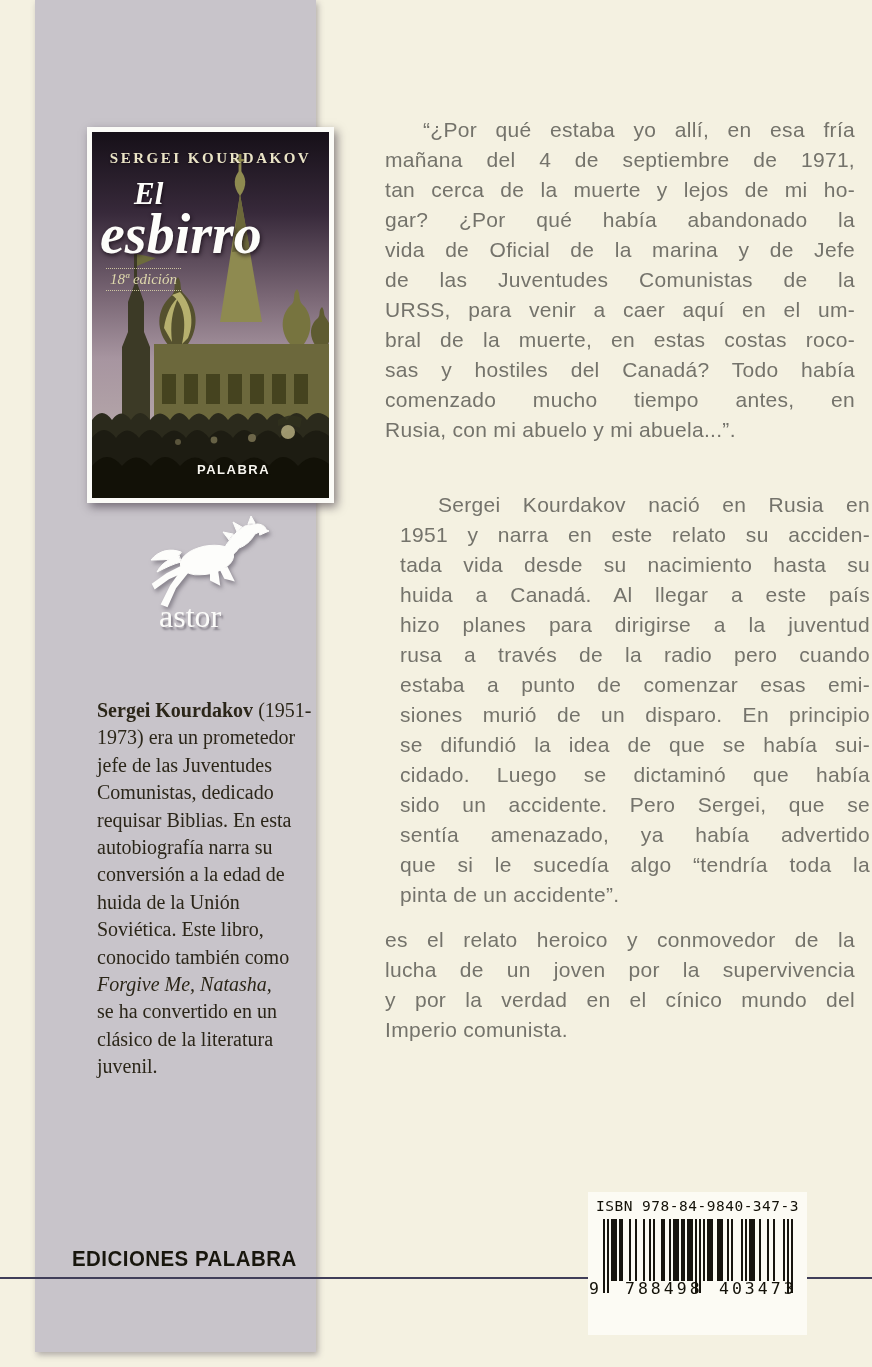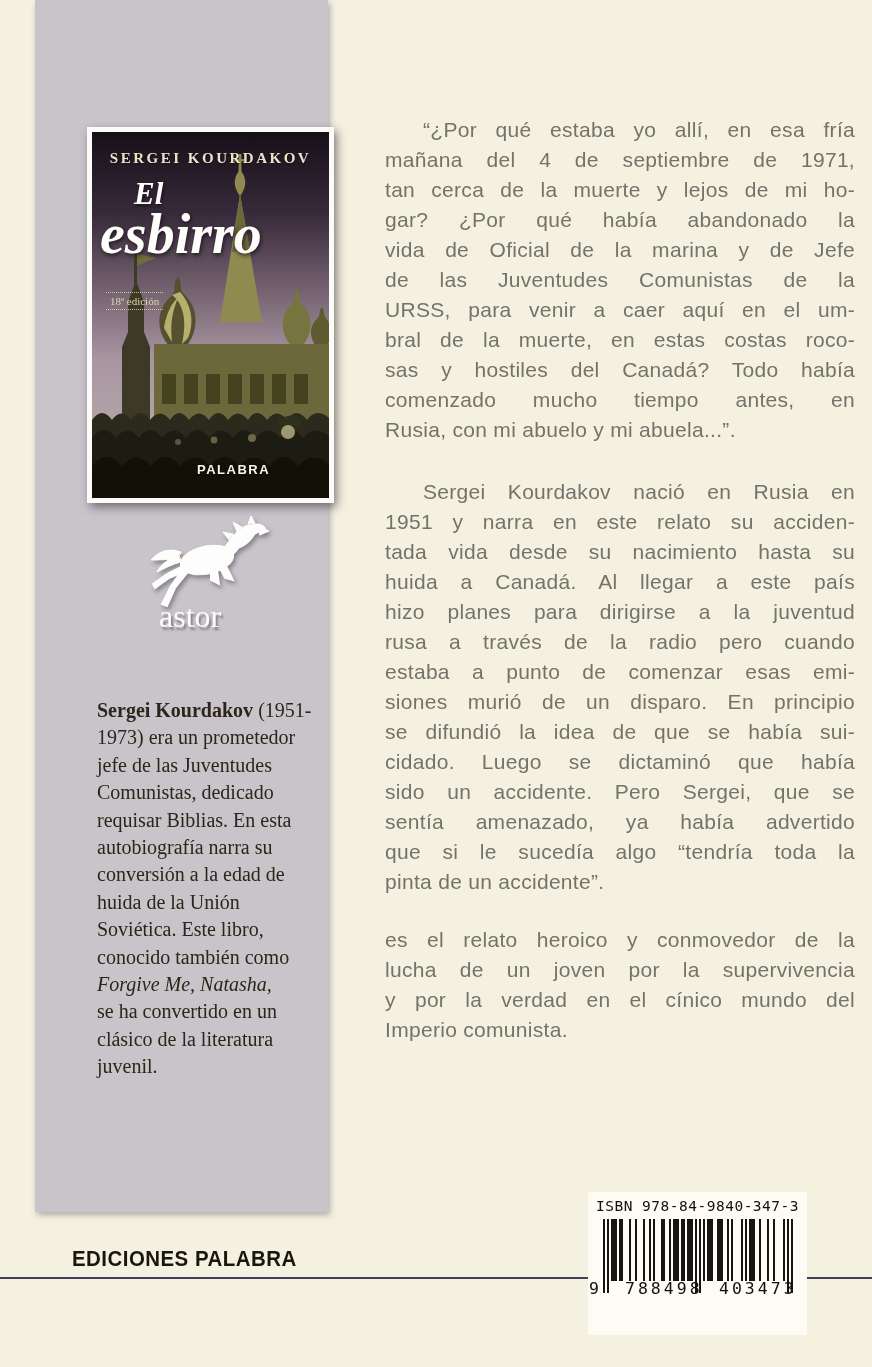--- a/index.html
+++ b/index.html
@@ -3,24 +3,23 @@
 <meta charset="utf-8">
 <style>
   html,body{margin:0;padding:0;}
   body{
     width:872px;height:1367px;position:relative;overflow:hidden;
     background:#f4f1e1;
     font-family:"Liberation Sans", sans-serif;
   }
   
   .spine-panel{
-    position:absolute;left:35px;top:0;width:281px;height:1212px;
+    position:absolute;left:35px;top:0;width:281px;height:1352px;
     background:#c8c4ca;
     box-shadow:2px 3px 6px rgba(95,88,100,.45);
-    padding-left:12px;
   }
   
   .cover{
     position:absolute;left:52px;top:127px;width:237px;height:366px;
     border:5px solid #fbfbf7;
     box-shadow:3px 4px 9px rgba(45,35,50,.55);
     overflow:hidden;
   }
   .cover svg{position:absolute;left:0;top:0;width:100%;height:100%;}
   .cover-author{
@@ -34,26 +33,25 @@
     font-family:"Liberation Serif", serif;font-style:italic;font-weight:bold;
     font-size:31px;color:#fdfdfa;text-shadow:1px 2px 3px rgba(20,10,20,.8);
   }
   .cover-title-esbirro{
     position:absolute;left:8px;top:70px;
     font-family:"Liberation Serif", serif;font-style:italic;font-weight:bold;
     font-size:56px;color:#fdfdfa;text-shadow:1px 2px 4px rgba(20,10,20,.8);
   }
   .cover-edition{
     position:absolute;left:14px;top:136px;
-    font-family:"Liberation Serif", serif;
-    font-size:11px;color:#ded8ac;
+    font-family:"Liberation Serif", serif;font-style:italic;
+    font-size:15px;color:#ded8ac;
     border-top:1px dotted rgba(222,216,172,.85);
     border-bottom:1px dotted rgba(222,216,172,.85);
     padding:2px 4px;
-    margin-top:24px;
   }
   .cover-publisher{
     position:absolute;left:0;top:330px;width:100%;text-align:center;
     font-size:13px;font-weight:bold;letter-spacing:1.5px;color:#f7f5ee;
     text-indent:46px;
     text-shadow:0 1px 2px rgba(10,10,5,.8);
   }
   
   .astor-logo{position:absolute;left:110px;top:514px;width:132px;height:140px;}
   .astor-logo svg{filter:drop-shadow(2px 3px 2px rgba(80,75,88,.55));}
@@ -67,21 +65,21 @@
     position:absolute;left:62px;top:697px;width:248px;
     font-family:"Liberation Serif", serif;
     font-size:20px;line-height:27.4px;color:#2b2619;
   }
   .bio .b{font-weight:bold;}
   .bio .i{font-style:italic;}
   
   .synopsis{position:absolute;left:385px;width:470px;
     font-size:21px;line-height:30px;color:#74736b;letter-spacing:.3px;}
   #para1{top:115px;}
-  #para2{top:477px;}
+  #para2{top:490px;margin-left:15px;}
   #para3{top:925px;}
   .jl{text-align:justify;text-align-last:justify;white-space:normal;}
   .jl.endl{text-align-last:left;}
   .jl.indent{padding-left:38px;}
   .it{font-style:italic;}
   
   .footer-publisher{
     position:absolute;left:72px;top:1246px;
     font-size:22px;font-weight:bold;letter-spacing:.5px;color:#18160d;
     transform:scaleX(.93);transform-origin:left center;

